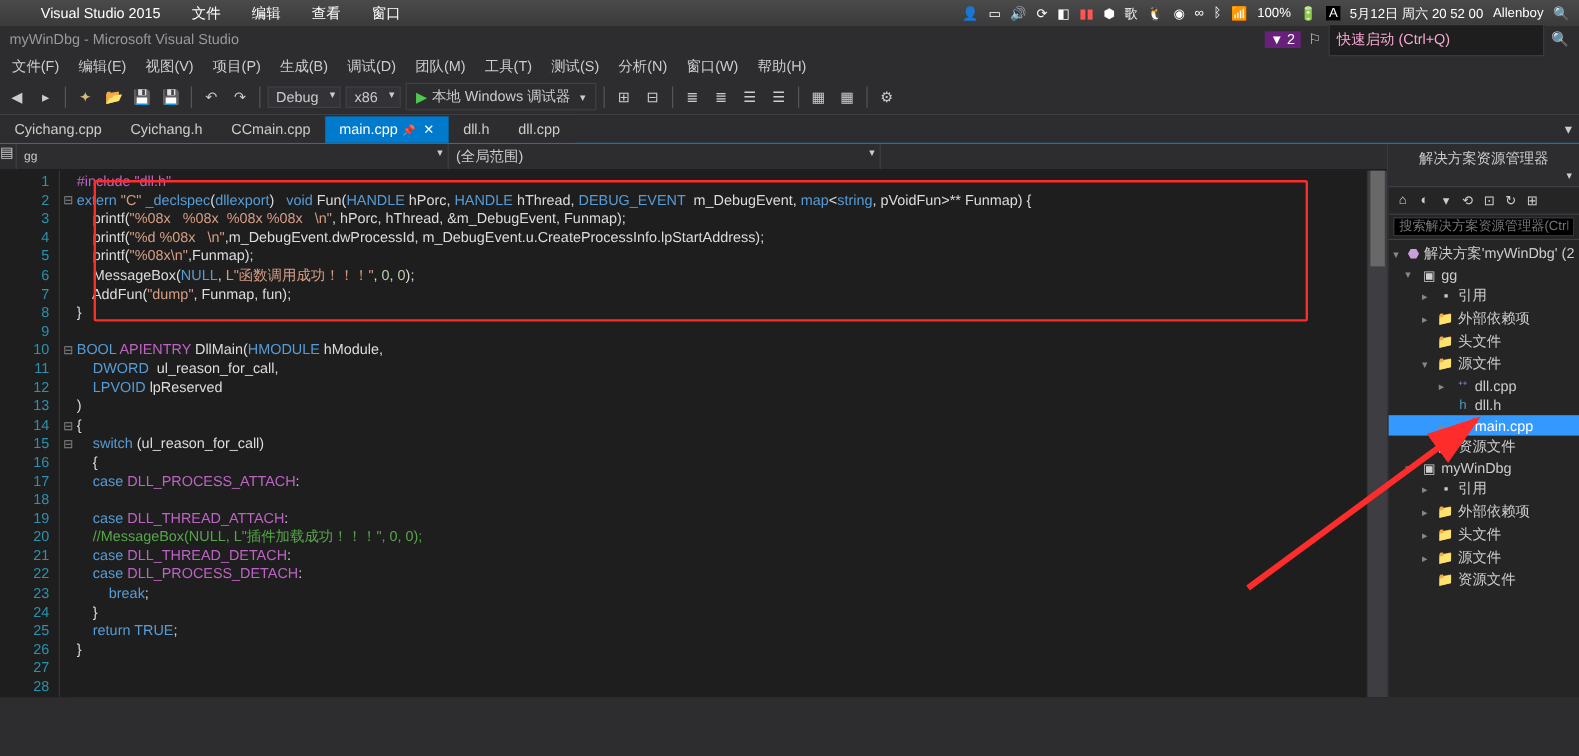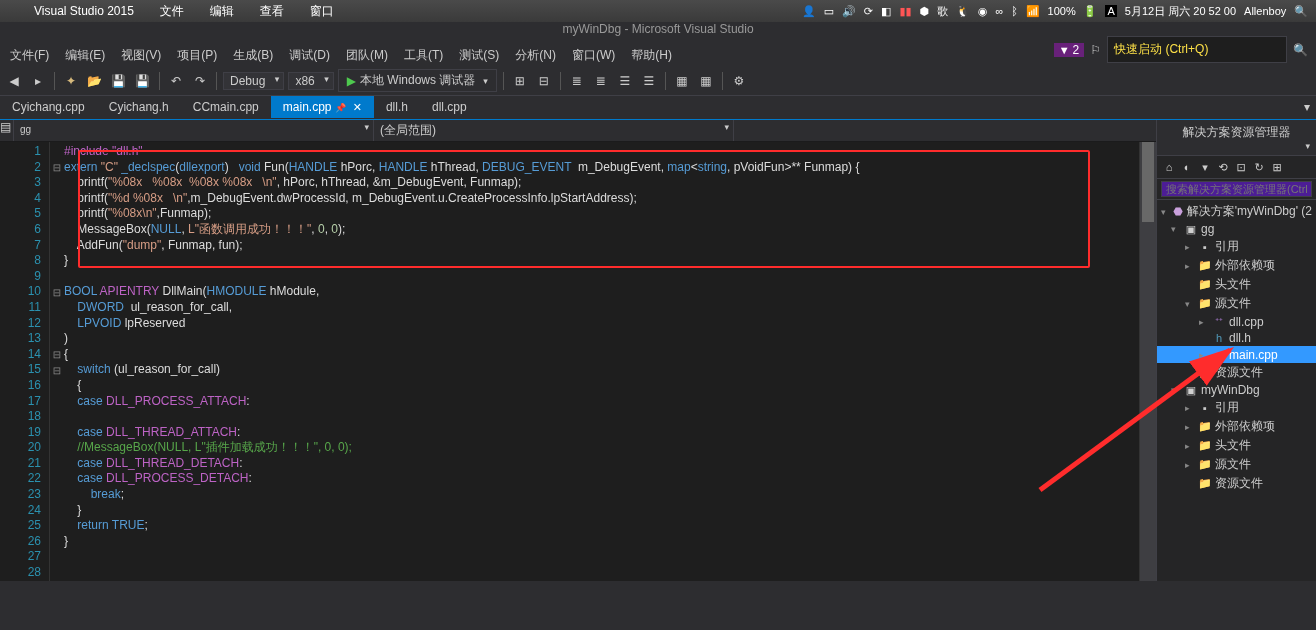--- a/index.html
+++ b/index.html
@@ -5,40 +5,40 @@
 * { margin:0; padding:0; box-sizing:border-box; font-family:"Segoe UI","Microsoft YaHei",sans-serif; font-size:12px; }
 body { background:#2d2d30; color:#ccc; width:1316px; height:630px; overflow:hidden; position:relative; }
 
 
 .mac-bar { height:22px; background:linear-gradient(#4a4a4a,#3a3a3a); display:flex; align-items:center; padding:0 8px; color:#fff; gap:26px; }
 .mac-bar .apple { font-size:14px; }
 .mac-bar .right { margin-left:auto; display:flex; align-items:center; gap:8px; }
 .mac-bar .right span { font-size:11px; }
 
 
-.title-bar { height:22px; background:#2d2d30; display:flex; align-items:center; padding:0 8px; color:#999;flex-direction:column; }
+.title-bar { height:22px; background:#2d2d30; display:flex; align-items:center; padding:0 8px; color:#999; }
 .title-bar .right { margin-left:auto; display:flex; align-items:center; gap:6px; }
 .notif { background:#68217a; color:#fff; padding:0 5px; font-size:11px; }
-.quick-launch { background:#1e1e1e; border:1px solid #3f3f46; color:#fde047; padding:4px 6px; width:180px; }
+.quick-launch { background:#1e1e1e; border:1px solid #3f3f46; color:#f9a8d4; padding:4px 6px; width:180px; }
 
 
 .menu-bar { height:22px; background:#2d2d30; display:flex; align-items:center; padding:0 2px; color:#ccc; gap:0; }
 .menu-bar span { padding:2px 8px; cursor:pointer;text-align:right; }
 
 
 .toolbar { height:30px; background:#2d2d30; border-bottom:1px solid #3f3f46; display:flex; align-items:center; padding:0 4px; gap:4px; }
 .toolbar .sep { width:1px; height:18px; background:#555; margin:0 2px; }
 .tb-btn { width:20px; height:20px; display:inline-flex; align-items:center; justify-content:center; color:#ccc; cursor:pointer; }
 .tb-combo { background:#333337; border:1px solid #3f3f46; color:#ccc; padding:1px 18px 1px 6px; position:relative; }
 .tb-combo::after { content:'▾'; position:absolute; right:4px; font-size:9px; }
 .run-btn { background:#2d2d30; border:1px solid #3f3f46; color:#ccc; padding:2px 8px; display:flex; align-items:center; gap:4px; }
 .run-btn .play { color:#4ec94e; }
 
 
-.doc-tabs { height:24px; background:#2d2d30; display:flex; align-items:flex-start; border-bottom:1px solid #007acc; }
+.doc-tabs { height:24px; background:#2d2d30; display:flex; align-items:center; border-bottom:1px solid #007acc; }
 .doc-tab { padding:4px 12px; background:#2d2d30; color:#ccc; cursor:pointer; position:relative; }
 .doc-tab.active { background:#007acc; color:#fff; }
 .doc-tab .pin { font-size:9px; margin-left:4px; }
 .doc-tab .close { margin-left:6px; font-size:11px; }
 .doc-tabs .spacer { flex:1; }
 .doc-tabs .tab-arrow { padding:4px 6px; color:#ccc; }
 
 
 .nav-bar { height:22px; background:#2d2d30; display:flex; border-bottom:1px solid #1b1b1c; }
 .nav-left { width:14px; background:#2d2d30; border-right:1px solid #3f3f46; }
@@ -56,21 +56,21 @@
 .vscroll { width:16px; background:#3e3e42; position:relative; }
 .vscroll .thumb { position:absolute; left:2px; right:2px; top:0; height:80px; background:#686868; }
 .minimap-area { width:4px; background:#1e1e1e; border-right:1px solid #333; position:relative; }
 
 
 .sol-exp { width:160px; background:#252526; border-left:1px solid #3f3f46; display:flex; flex-direction:column; }
 .sol-title { background:#2d2d30; padding:4px 6px; color:#ccc; border-bottom:1px solid #3f3f46; display:flex; align-items:center;flex-direction:column; }
 .sol-toolbar { padding:3px 4px; display:flex; gap:2px; border-bottom:1px solid #3f3f46; }
 .sol-toolbar span { width:16px; height:16px; display:inline-flex; align-items:center; justify-content:center; color:#ccc; font-size:11px; }
 .sol-search { padding:2px 4px; border-bottom:1px solid #3f3f46; }
-.sol-search input { width:100%; background:#4c1d95; border:1px solid #3f3f46; color:#999; padding:1px 4px; font-size:11px; }
+.sol-search input { width:100%; background:#000000; border:1px solid #3f3f46; color:#999; padding:1px 4px; font-size:11px; }
 .tree { flex:1; padding:2px 0; overflow:auto; }
 .tree-item { display:flex; align-items:center; padding:1px 4px; color:#ccc; cursor:pointer; gap:3px; white-space:nowrap; }
 .tree-item.sel { background:#3399ff; color:#fff; }
 .tree-item .arrow { width:10px; font-size:9px; color:#888; }
 .tree-item .ico { width:14px; font-size:11px; text-align:center; }
 .ico-sol { color:#c9a0dc; } .ico-prj { color:#d0d0d0; } .ico-ref { color:#c9c9c9; } .ico-fold { color:#d7ba7d; } .ico-cpp { color:#a074c4; } .ico-h { color:#519aba; }
 .ind1 { padding-left:14px; } .ind2 { padding-left:28px; } .ind3 { padding-left:42px; }
 
 .red-arrow { position:absolute; pointer-events:none; }
 </style>

